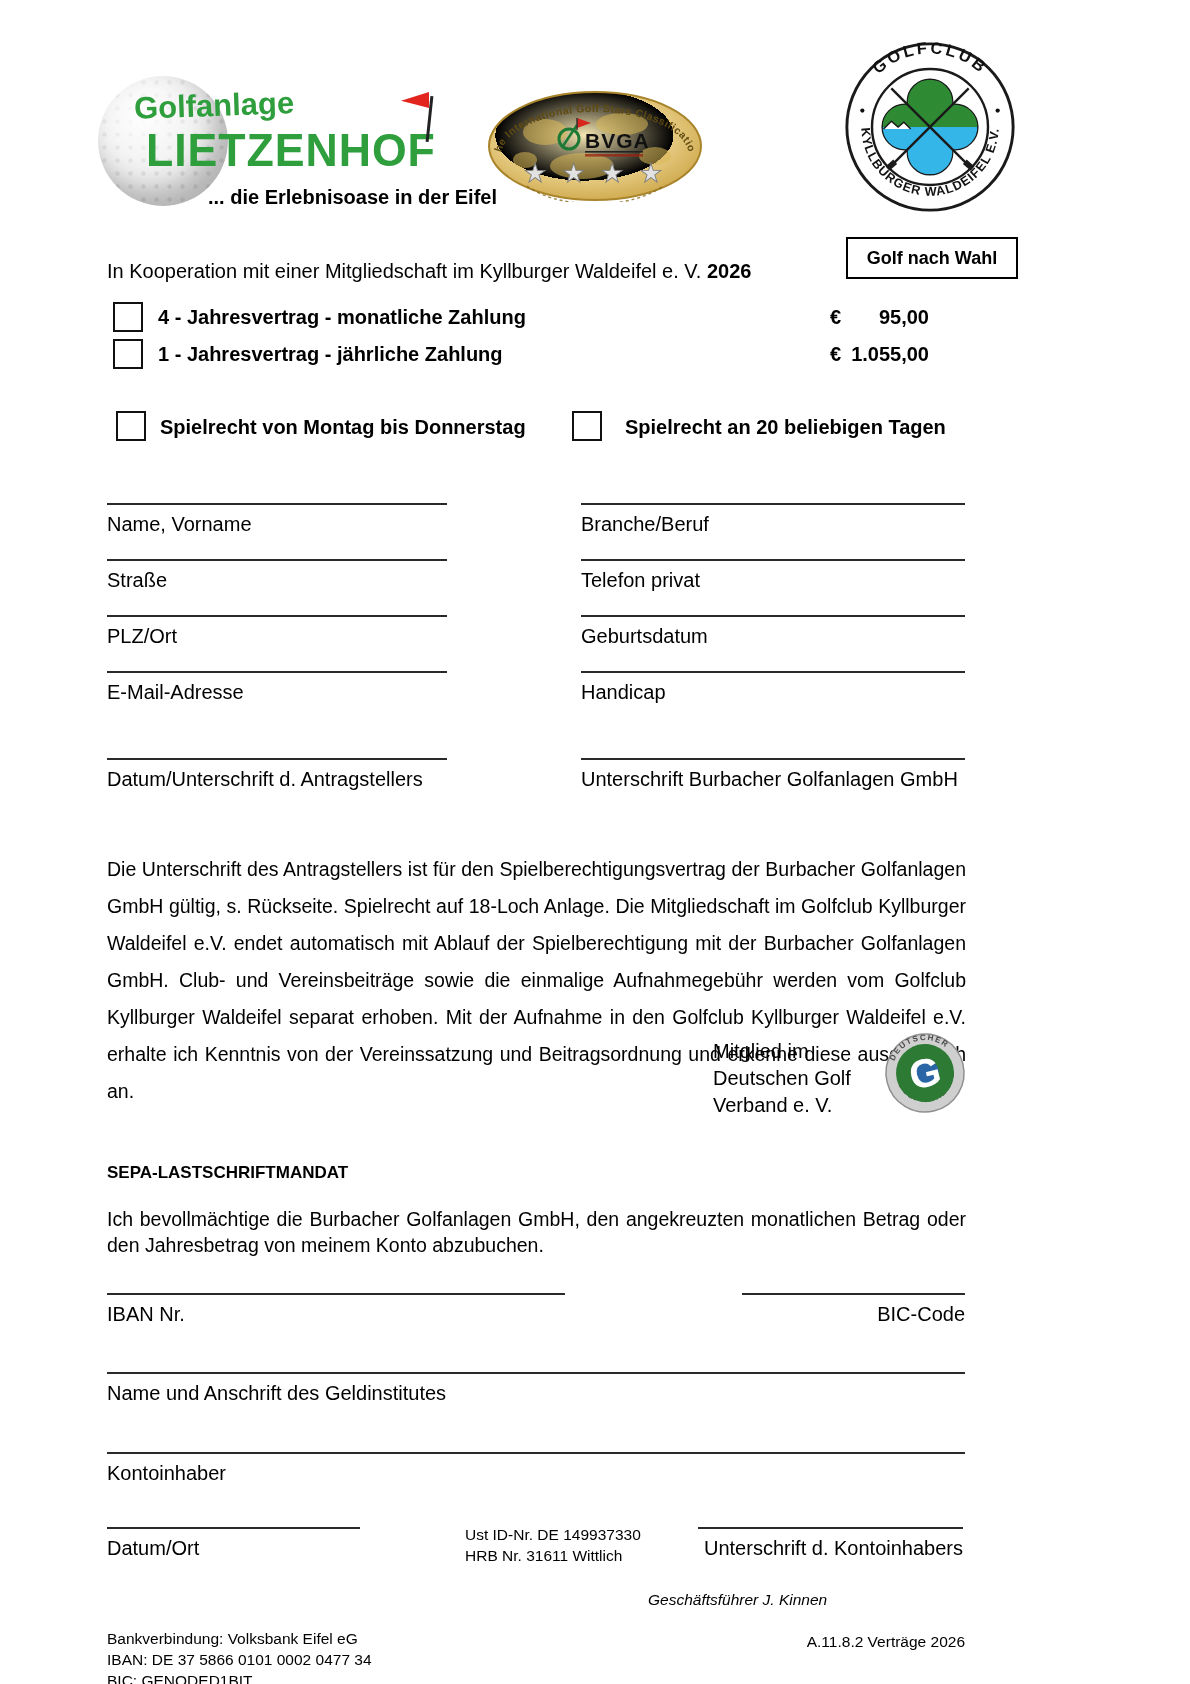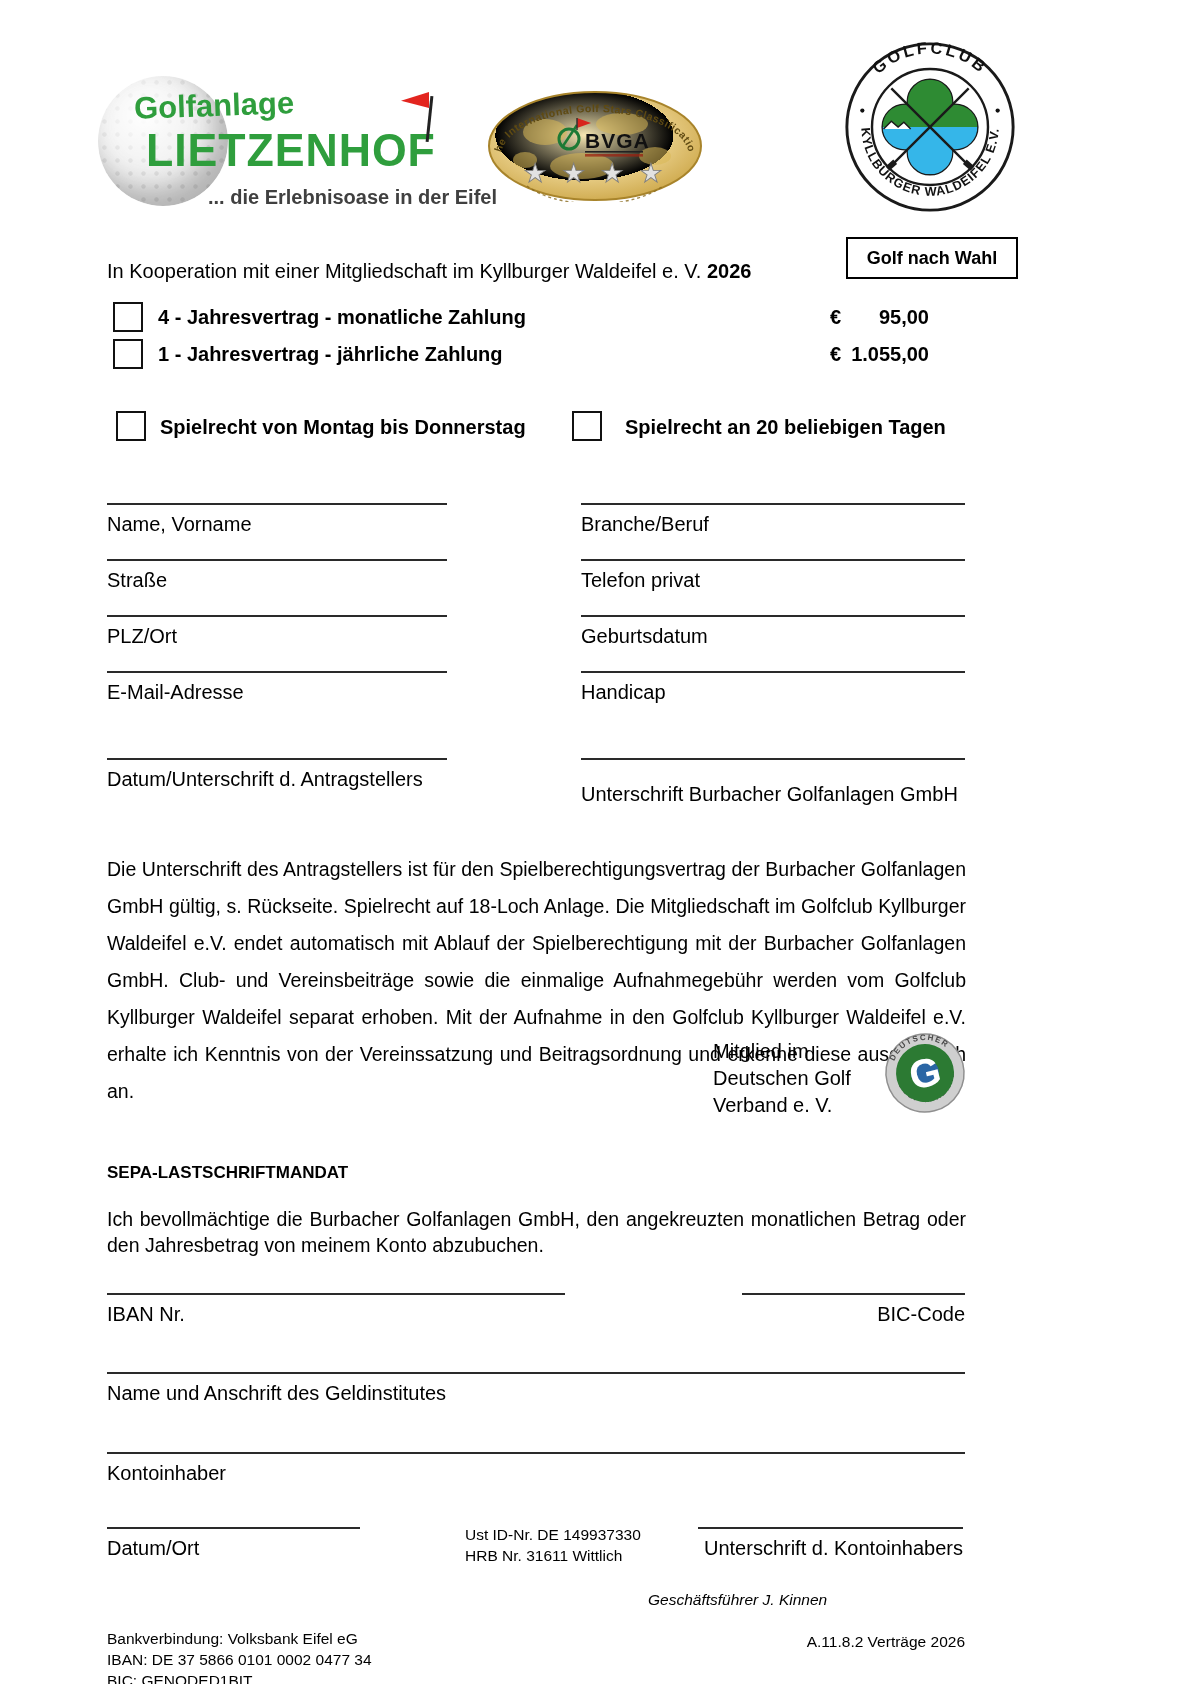--- a/index.html
+++ b/index.html
@@ -17,21 +17,21 @@
      background-size:100% 100%, 13px 13px;
      box-shadow:inset -12px -16px 24px rgba(110,110,110,.45);}
   .lz-top{position:absolute;left:36px;top:18px;font-size:31px;font-weight:bold;color:#2f9e3d;
      transform:rotate(-2deg);}
   .lz-main{position:absolute;left:48px;top:52px;font-size:47px;font-weight:bold;color:#2f9e3d;
      letter-spacing:1px;transform:scaleX(.95);transform-origin:left;white-space:nowrap;}
   .lz-pole{position:absolute;left:330px;top:26px;width:3px;height:46px;background:#222;
      transform:rotate(6deg);}
   .lz-flag{position:absolute;left:303px;top:22px;width:28px;height:16px;background:#e3251f;
      clip-path:polygon(100% 0,100% 100%,0 55%);}
-  .lz-tag{position:absolute;left:110px;top:116px;font-size:20px;font-weight:bold;color:#404040;
+  .lz-tag{position:absolute;left:110px;top:116px;font-size:20px;font-weight:bold;color:#000000;
      white-space:nowrap;}
 
   
   .title1{left:107px;top:234px;font-size:20.5px;font-weight:bold;white-space:nowrap;}
   .title2{left:107px;top:260px;font-size:20px;white-space:nowrap;}
   .badge-box{left:846px;top:237px;width:168px;height:38px;border:2px solid #000;
      text-align:center;line-height:38px;font-size:18px;font-weight:bold;}
 
   
   .cbox{position:absolute;width:26px;height:26px;border:2px solid #111;background:#fff;}
@@ -184,21 +184,21 @@
   <div class="flabel" style="left:581px;top:625px;">Geburtsdatum</div>
 
   <div class="fline" style="left:107px;top:671px;width:340px;"></div>
   <div class="fline" style="left:581px;top:671px;width:384px;"></div>
   <div class="flabel" style="left:107px;top:681px;">E-Mail-Adresse</div>
   <div class="flabel" style="left:581px;top:681px;">Handicap</div>
 
   <div class="fline" style="left:107px;top:758px;width:340px;"></div>
   <div class="fline" style="left:581px;top:758px;width:384px;"></div>
   <div class="flabel" style="left:107px;top:768px;">Datum/Unterschrift d. Antragstellers</div>
-  <div class="flabel" style="left:581px;top:768px;margin-top:15px;">Unterschrift Burbacher Golfanlagen GmbH</div>
+  <div class="flabel" style="left:581px;top:768px;">Unterschrift Burbacher Golfanlagen GmbH</div>
 
   <div class="abs terms">Die Unterschrift des Antragstellers ist für den Spielberechtigungsvertrag der Burbacher Golfanlagen GmbH gültig, s. Rückseite. Spielrecht auf 18-Loch Anlage. Die Mitgliedschaft im Golfclub Kyllburger Waldeifel e.V. endet automatisch mit Ablauf der Spielberechtigung mit der Burbacher Golfanlagen GmbH. Club- und Vereinsbeiträge sowie die einmalige Aufnahmegebühr werden vom Golfclub Kyllburger Waldeifel separat erhoben. Mit der Aufnahme in den Golfclub Kyllburger Waldeifel e.V. erhalte ich Kenntnis von der Vereinssatzung und Beitragsordnung und erkenne diese ausdrücklich an.</div>
 
   <div class="abs member">
     <div>Mitglied im</div>
     <div>Deutschen Golf</div>
     <div>Verband e. V.</div>
   </div>
 
   <svg class="abs dgv" width="82" height="82" viewBox="0 0 82 82">

